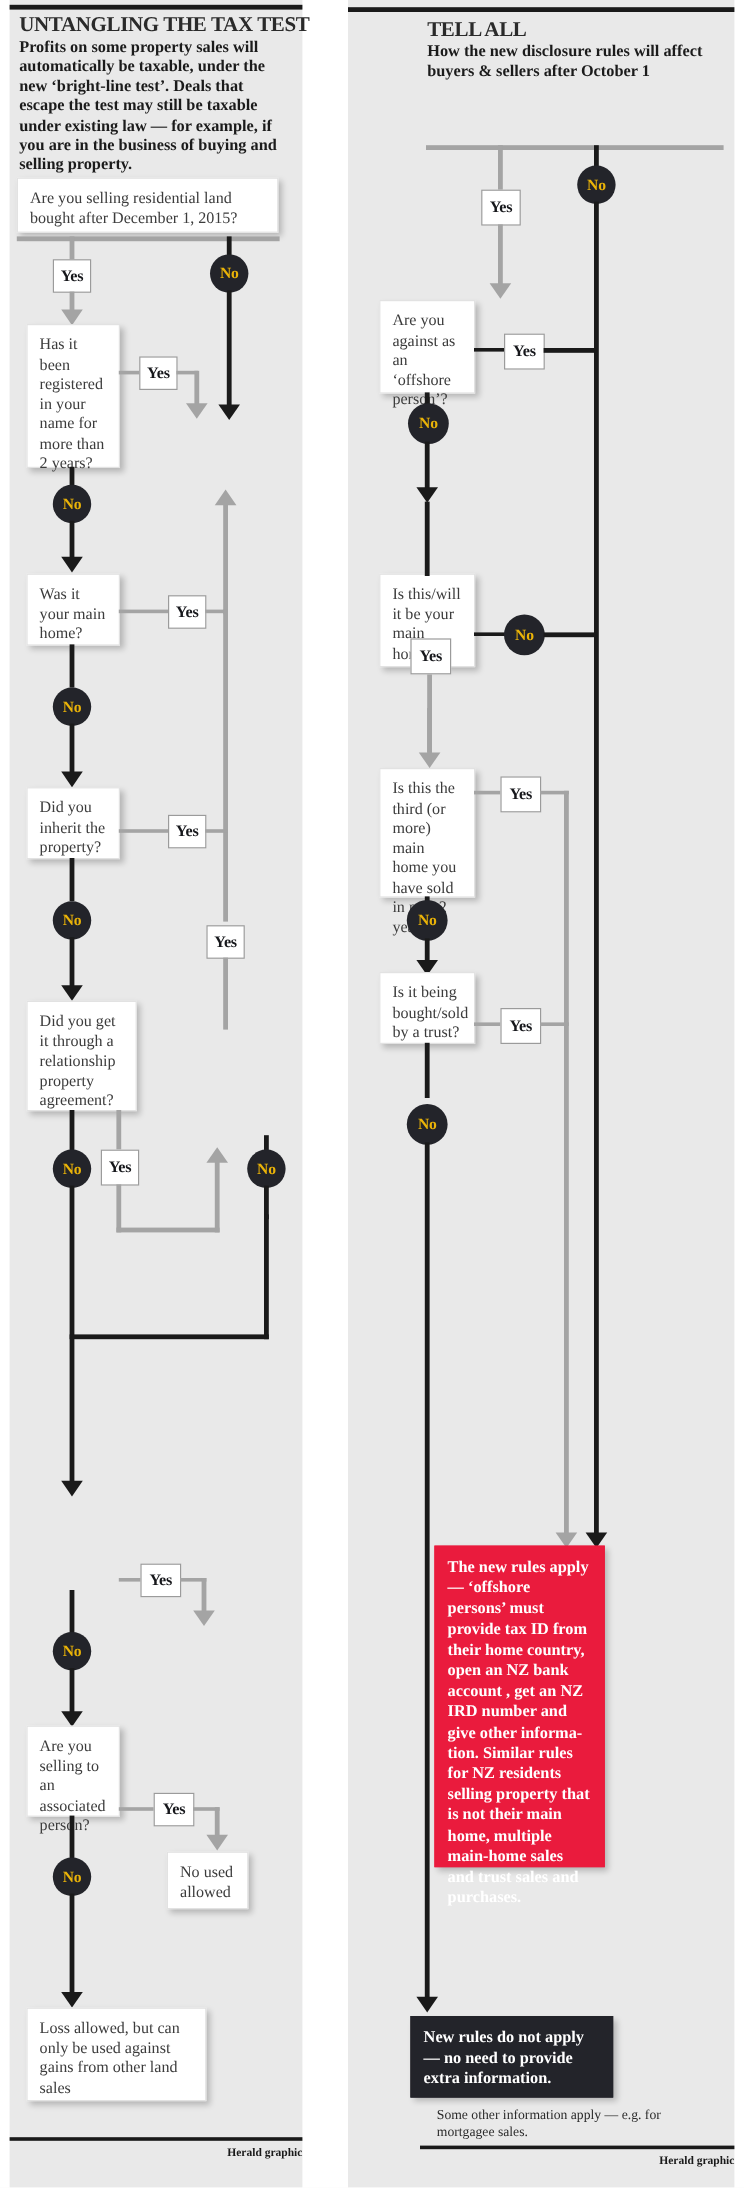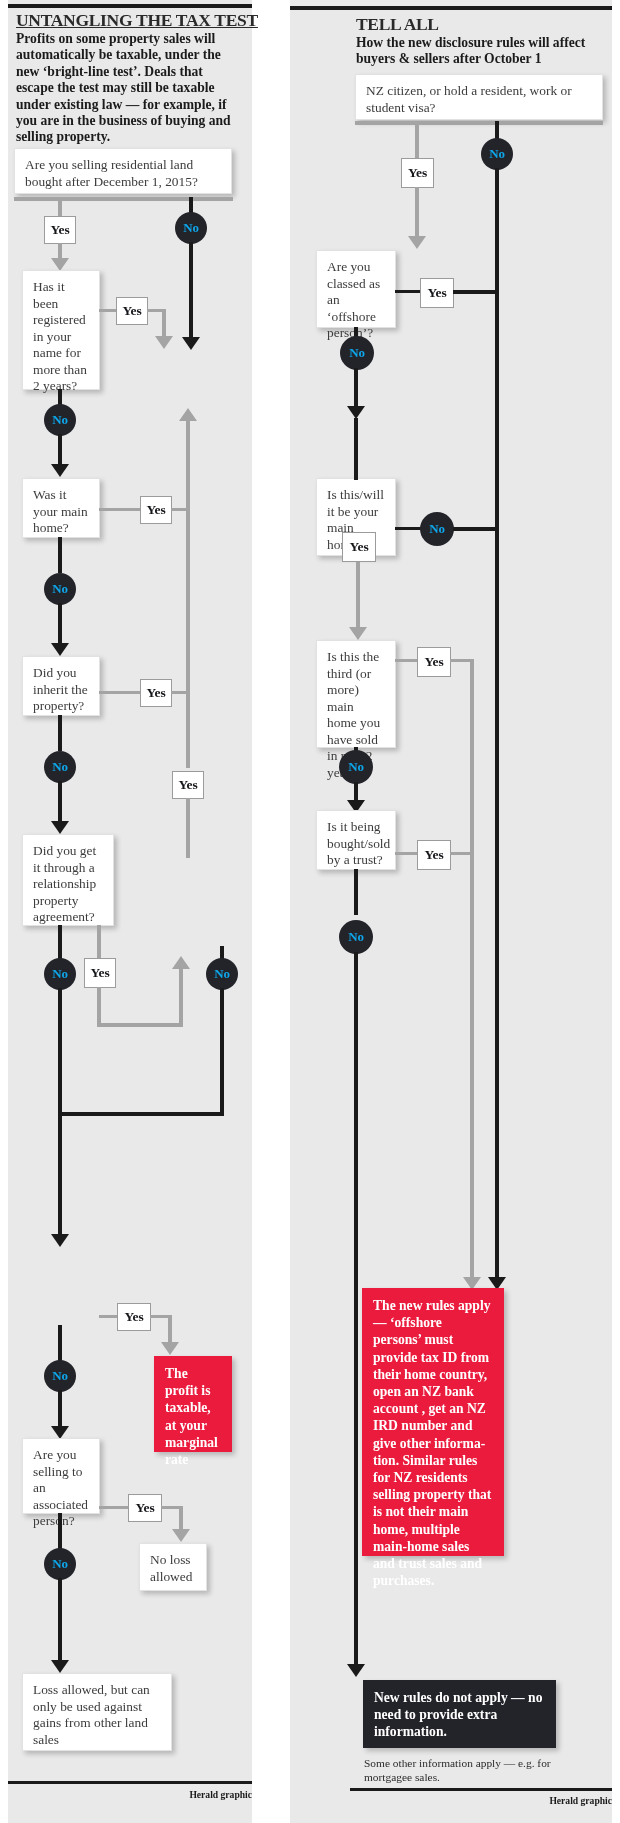--- a/index.html
+++ b/index.html
@@ -111,21 +111,21 @@
     justify-content: center;
     letter-spacing: -0.2px;
   }
   .nodot {
     position: absolute;
     background: #23242a;
     border-radius: 50%;
     font-family: "Liberation Serif", serif;
     font-weight: bold;
     font-size: 13px;
-    color: #0ea5e9;
+    color: #eab308;
     display: flex;
     align-items: center;
     justify-content: center;
     letter-spacing: -0.2px;
   }
 
   .footnote {
     position: absolute;
     font-family: "Liberation Serif", serif;
     font-size: 11.4px;
@@ -143,21 +143,21 @@
 </style>
 </head>
 <body>
 
 <div id="root">
 
   <div class="panel" id="panel-left"></div>
   <div class="panel-rule" style="left:8px; top:4px; width:244px;"></div>
   <div class="panel-rule bottom" style="left:8px; top:1781px; width:244px;"></div>
 
-  <div class="kicker" style="left:16px; top:10px;text-decoration:underline;">UNTANGLING THE TAX TEST</div>
+  <div class="kicker" style="left:16px; top:10px;">UNTANGLING THE TAX TEST</div>
   <div class="standfirst" style="left:16px; top:31px; width:228px;">Profits on some property sales will automatically be taxable, under the new ‘bright-line test’. Deals that escape the test may still be taxable under existing law — for example, if you are in the business of buying and selling property.</div>
 
   <div class="nodebox" style="left:14px; top:148px; width:218px; height:46px;">Are you selling residential land bought after December 1, 2015?</div>
 
   <div class="line grey" style="left:14px; top:197px; width:219px; height:4px;"></div>
   <div class="line grey" style="left:58px; top:197px; width:4px; height:20px;"></div>
   <div class="yesbox" style="left:44px; top:216px; width:32px; height:28px;">Yes</div>
   <div class="line grey" style="left:58px; top:243px; width:4px; height:18px;"></div>
   <div class="arrow down grey" style="left:51px; top:258px;"></div>
 
@@ -231,67 +231,65 @@
   <div class="line" style="left:58px; top:1112px; width:166px; height:4px;"></div>
   <div class="line" style="left:220px; top:1012px; width:4px; height:104px;"></div>
 
 
   <div class="line grey" style="left:99px; top:1315px; width:19px; height:3px;"></div>
   <div class="yesbox" style="left:117px; top:1303px; width:34px; height:28px;">Yes</div>
   <div class="line grey" style="left:150px; top:1315px; width:22px; height:3px;"></div>
   <div class="line grey" style="left:168px; top:1315px; width:4px; height:30px;"></div>
   <div class="arrow down grey" style="left:161px; top:1342px;"></div>
 
-  <div class="nodebox red" style="left:154px; top:1356px; width:78px; height:96px;">The profit is taxable, at your marginal rate</div>
 
   <div class="line" style="left:58px; top:1325px; width:4px; height:36px;"></div>
   <div class="nodot" style="left:44px; top:1360px; width:32px; height:32px;">No</div>
   <div class="line" style="left:58px; top:1390px; width:4px; height:40px;"></div>
   <div class="arrow down" style="left:51px; top:1426px;"></div>
 
   <div class="nodebox" style="left:22px; top:1438px; width:78px; height:76px;">Are you selling to an associated person?</div>
 
   <div class="line grey" style="left:99px; top:1506px; width:30px; height:3px;"></div>
   <div class="yesbox" style="left:128px; top:1494px; width:34px; height:28px;">Yes</div>
   <div class="line grey" style="left:161px; top:1506px; width:22px; height:3px;"></div>
   <div class="line grey" style="left:179px; top:1506px; width:4px; height:26px;"></div>
   <div class="arrow down grey" style="left:172px; top:1529px;"></div>
 
-  <div class="nodebox" style="left:139px; top:1543px; width:68px; height:48px;">No loss allowed</div>
+  <div class="nodebox" style="left:139px; top:1543px; width:68px; height:48px;">No used allowed</div>
 
   <div class="line" style="left:58px; top:1513px; width:4px; height:36px;"></div>
   <div class="nodot" style="left:44px; top:1548px; width:32px; height:32px;">No</div>
   <div class="line" style="left:58px; top:1578px; width:4px; height:86px;"></div>
   <div class="arrow down" style="left:51px; top:1660px;"></div>
 
   <div class="nodebox" style="left:22px; top:1673px; width:150px; height:78px;">Loss allowed, but can only be used against gains from other land sales</div>
 
   <div class="credit" style="left:152px; top:1789px; width:100px;">Herald graphic</div>
 
   <div class="panel" id="panel-right"></div>
   <div class="panel-rule" style="left:290px; top:6px; width:322px;"></div>
   <div class="panel-rule bottom" style="left:350px; top:1788px; width:262px;"></div>
 
   <div class="kicker" style="left:356px; top:14px;">TELL ALL</div>
   <div class="standfirst" style="left:356px; top:35px; width:248px;">How the new disclosure rules will affect buyers &amp; sellers after October 1</div>
 
-  <div class="nodebox" style="left:355px; top:74px; width:248px; height:46px;">NZ citizen, or hold a resident, work or student visa?</div>
 
   <div class="line grey" style="left:355px; top:121px; width:248px; height:4px;"></div>
   <div class="line grey" style="left:415px; top:121px; width:4px; height:40px;"></div>
   <div class="yesbox" style="left:401px; top:158px; width:33px; height:30px;">Yes</div>
   <div class="line grey" style="left:415px; top:187px; width:4px; height:52px;"></div>
   <div class="arrow down grey" style="left:408px; top:236px;"></div>
 
   <div class="line" style="left:495px; top:121px; width:4px; height:20px;"></div>
   <div class="nodot" style="left:481px; top:138px; width:32px; height:32px;">No</div>
   <div class="line" style="left:495px; top:168px; width:4px; height:1113px;"></div>
   <div class="arrow down" style="left:488px; top:1277px;"></div>
 
-  <div class="nodebox" style="left:316px; top:250px; width:80px; height:78px;">Are you classed as an ‘offshore person’?</div>
+  <div class="nodebox" style="left:316px; top:250px; width:80px; height:78px;">Are you against as an ‘offshore person’?</div>
 
   <div class="line" style="left:395px; top:290px; width:26px; height:3px;"></div>
   <div class="yesbox" style="left:420px; top:278px; width:34px; height:30px;">Yes</div>
   <div class="line" style="left:453px; top:290px; width:44px; height:4px;"></div>
 
   <div class="line" style="left:354px; top:327px; width:4px; height:14px;"></div>
   <div class="nodot" style="left:340px; top:336px; width:34px; height:34px;">No</div>
   <div class="line" style="left:354px; top:368px; width:4px; height:42px;"></div>
   <div class="arrow down" style="left:347px; top:406px;"></div>
 
@@ -327,19 +325,19 @@
   <div class="yesbox" style="left:417px; top:840px; width:34px; height:30px;">Yes</div>
   <div class="line grey" style="left:450px; top:852px; width:24px; height:3px;"></div>
 
   <div class="line" style="left:354px; top:869px; width:4px; height:46px;"></div>
   <div class="nodot" style="left:339px; top:920px; width:34px; height:34px;">No</div>
   <div class="line" style="left:354px; top:952px; width:4px; height:716px;"></div>
   <div class="arrow down" style="left:347px; top:1664px;"></div>
 
   <div class="nodebox red" style="left:362px; top:1288px; width:142px; height:268px;">The new rules apply — ‘offshore persons’ must provide tax ID from their home country, open an NZ bank account , get an NZ IRD number and give other informa-tion. Similar rules for NZ residents selling property that is not their main home, multiple main-home sales and trust sales and purchases.</div>
 
-  <div class="nodebox dark" style="left:363px; top:1680px; width:193px; height:68px;font-family:Liberation Serif, serif;">New rules do not apply — no need to provide extra information.</div>
+  <div class="nodebox dark" style="left:342px; top:1680px; width:169px; height:68px;font-family:Liberation Serif, serif;">New rules do not apply — no need to provide extra information.</div>
 
   <div class="footnote" style="left:364px; top:1757px; width:200px;">Some other information apply — e.g. for mortgagee sales.</div>
 
   <div class="credit" style="left:512px; top:1795px; width:100px;">Herald graphic</div>
 
 </div>
 
 </body></html>

